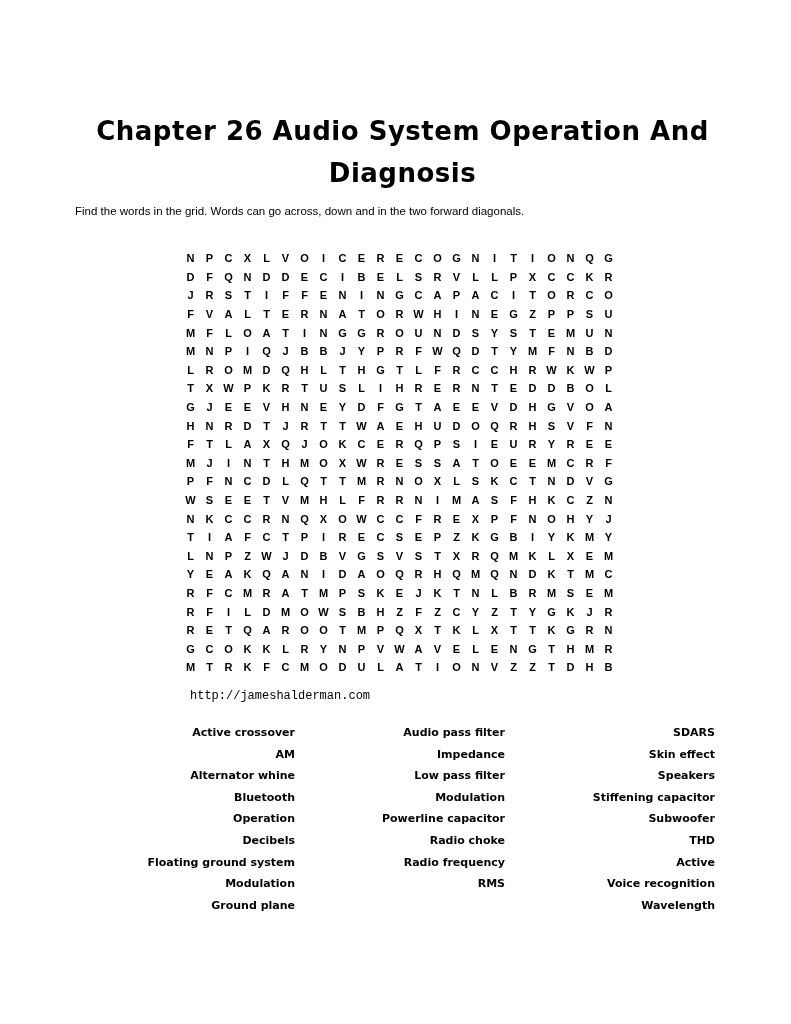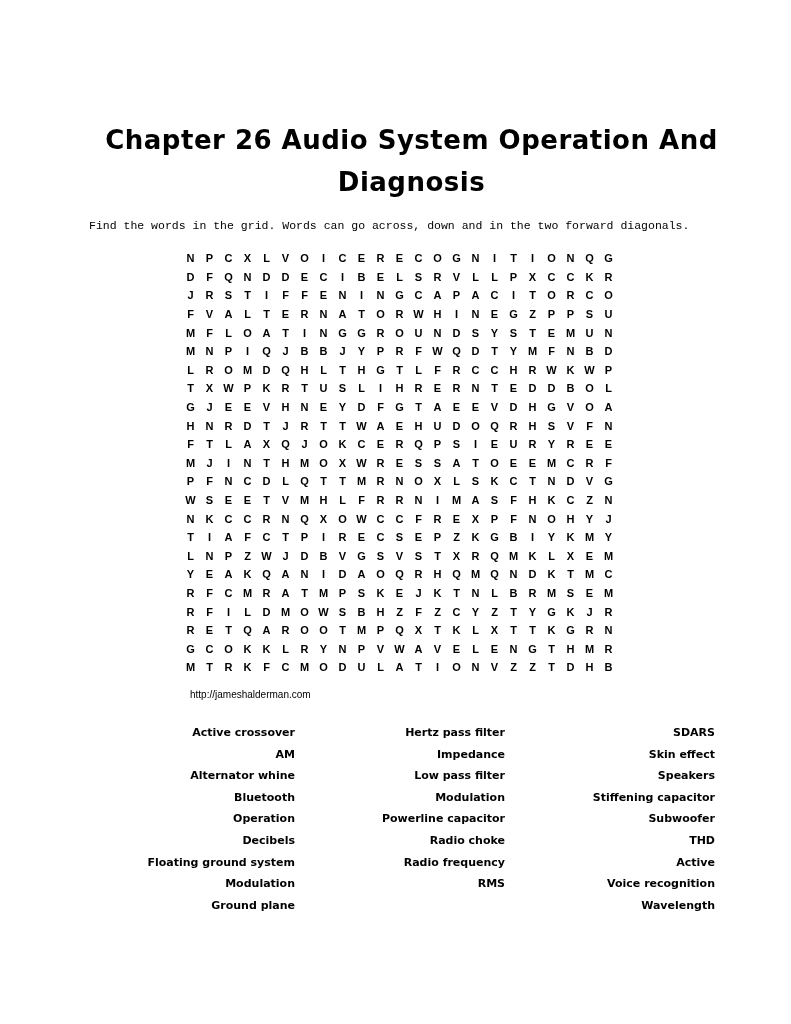--- a/index.html
+++ b/index.html
@@ -15,35 +15,35 @@
     height: 1024px;
     background: #ffffff;
     overflow: hidden;
   }
   .title {
     position: absolute;
     top: 103px;
     left: 50%;
     transform: translateX(-50%);
     width: 620px;
-    margin: 16px;
+    margin: 7px;
     text-align: center;
     font-family: "DejaVu Sans", sans-serif;
     font-size: 26px;
     font-weight: 700;
     line-height: 42px;
     letter-spacing: 0.5px;
   }
   .instruction {
     position: absolute;
     top: 205px;
     left: 75px;
-    margin: 14px;
+    margin: 0;
     font-size: 11.5px;
-    font-family: Liberation Mono, monospace;
+    font-family: Liberation Sans, sans-serif;
   }
   .grid {
     position: absolute;
     top: 249px;
     left: 181px;
     display: grid;
     grid-template-columns: repeat(23, 19px);
     grid-auto-rows: 18.6px;
     font-size: 11px;
     font-weight: bold;
@@ -51,24 +51,24 @@
   }
   .cell {
     display: flex;
     align-items: center;
     justify-content: center;
   }
   .source-url {
     position: absolute;
     top: 689px;
     left: 190px;
-    font-size: 10px;
+    font-size: 12px;
     color: #000000;
     text-decoration: none;
-    font-family: Liberation Sans, sans-serif;
+    font-family: Liberation Mono, monospace;
   }
   .words {
     position: absolute;
     top: 722px;
     left: 85px;
     width: 630px;
     display: grid;
     grid-template-columns: 1fr 1fr 1fr;
     font-family: "DejaVu Sans", sans-serif;
     font-size: 11px;
@@ -628,21 +628,21 @@
         <div class="word">AM</div>
         <div class="word">Alternator whine</div>
         <div class="word">Bluetooth</div>
         <div class="word">Operation</div>
         <div class="word">Decibels</div>
         <div class="word">Floating ground system</div>
         <div class="word">Modulation</div>
         <div class="word">Ground plane</div>
       </div>
       <div class="word-col">
-        <div class="word">Hertz pass filter</div>
+        <div class="word">Audio pass filter</div>
         <div class="word">Impedance</div>
         <div class="word">Low pass filter</div>
         <div class="word">Modulation</div>
         <div class="word">Powerline capacitor</div>
         <div class="word">Radio choke</div>
         <div class="word">Radio frequency</div>
         <div class="word">RMS</div>
       </div>
       <div class="word-col">
         <div class="word">SDARS</div>

